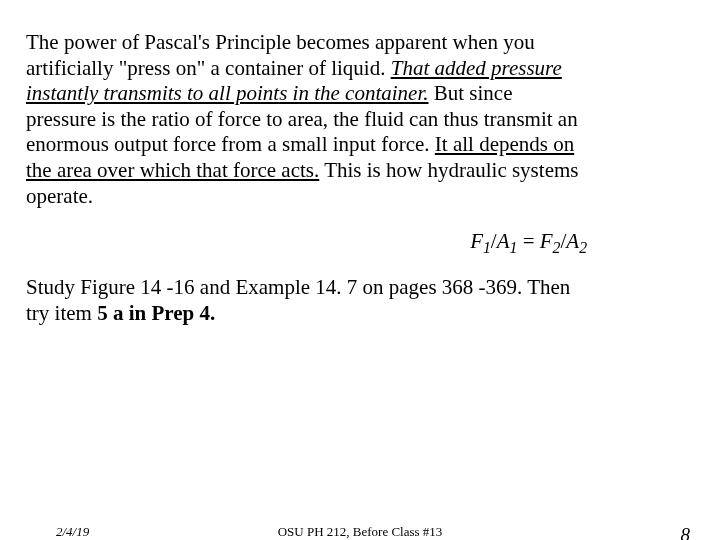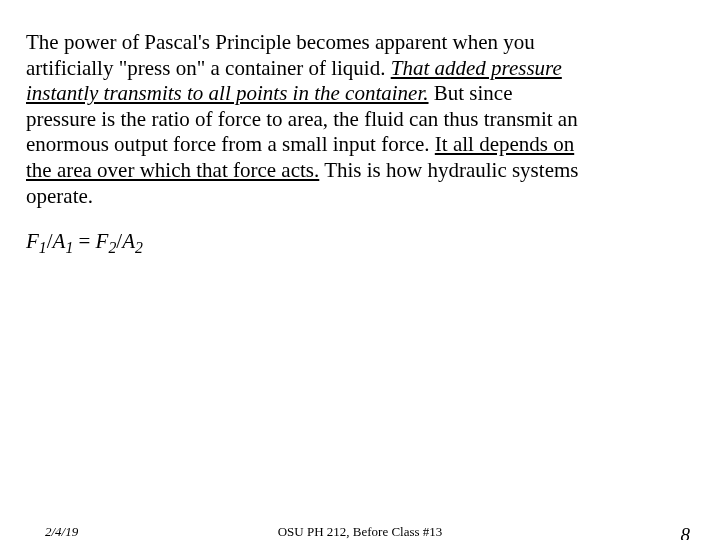--- a/index.html
+++ b/index.html
@@ -22,33 +22,33 @@
     font-size: 21px;
     line-height: 1.22;
     margin-bottom: 20px;
   }
   .italic { font-style: italic; }
   .underline { text-decoration: underline; }
   .eq {
     font-size: 21px;
     margin: 8px 0 8px 0;
   }
-  .eq-center { text-align: left; margin-top: 14px; }
+  .eq-center { text-align: right; margin-top: 14px; }
   .sub { font-style: italic; font-size: 0.75em; vertical-align: sub; }
   .footer {
     position: absolute;
     bottom: 16px;
     left: 0;
     width: 720px;
     font-size: 13px;
     font-family: "Times New Roman", Times, serif;
   }
   .footer-left {
     position: absolute;
-    left: 45px;
+    left: 56px;
     font-style: italic;
   }
   .footer-center {
     position: absolute;
     left: 0;
     width: 720px;
     text-align: center;
   }
   .footer-right {
     position: absolute;
@@ -66,20 +66,23 @@
   <div class="para">
     <span>The power of Pascal's Principle becomes apparent when you artificially "press on" a container of liquid.  </span><span class="italic underline">That added pressure instantly transmits to all points in the container.</span><span>  But since pressure is the ratio of force to area, the fluid can thus transmit an enormous output force from a small input force.  </span><span class="underline">It all depends on the area over which that force acts.</span><span>  This is how hydraulic systems operate.</span>
   </div>
 
 
   <div class="eq eq-center">
     <span class="italic">F</span><span class="sub">1</span><span>/</span><span class="italic">A</span><span class="sub">1</span><span>  =  </span><span class="italic">F</span><span class="sub">2</span><span>/</span><span class="italic">A</span><span class="sub">2</span>
   </div>
 
 
+  <div class="para" style="margin-top:18px;">
+    <span>Study Figure 14 -16 and Example 14. 7 on pages 368 -369. Then try item </span><span class="bold">5 a in Prep 4.</span>
+  </div>
 
   <div class="footer">
     <div class="footer-left">2/4/19</div>
     <div class="footer-center">OSU PH 212, Before Class #13</div>
     <div class="footer-right">8</div>
   </div>
 
 </div>
 
 </body></html>

